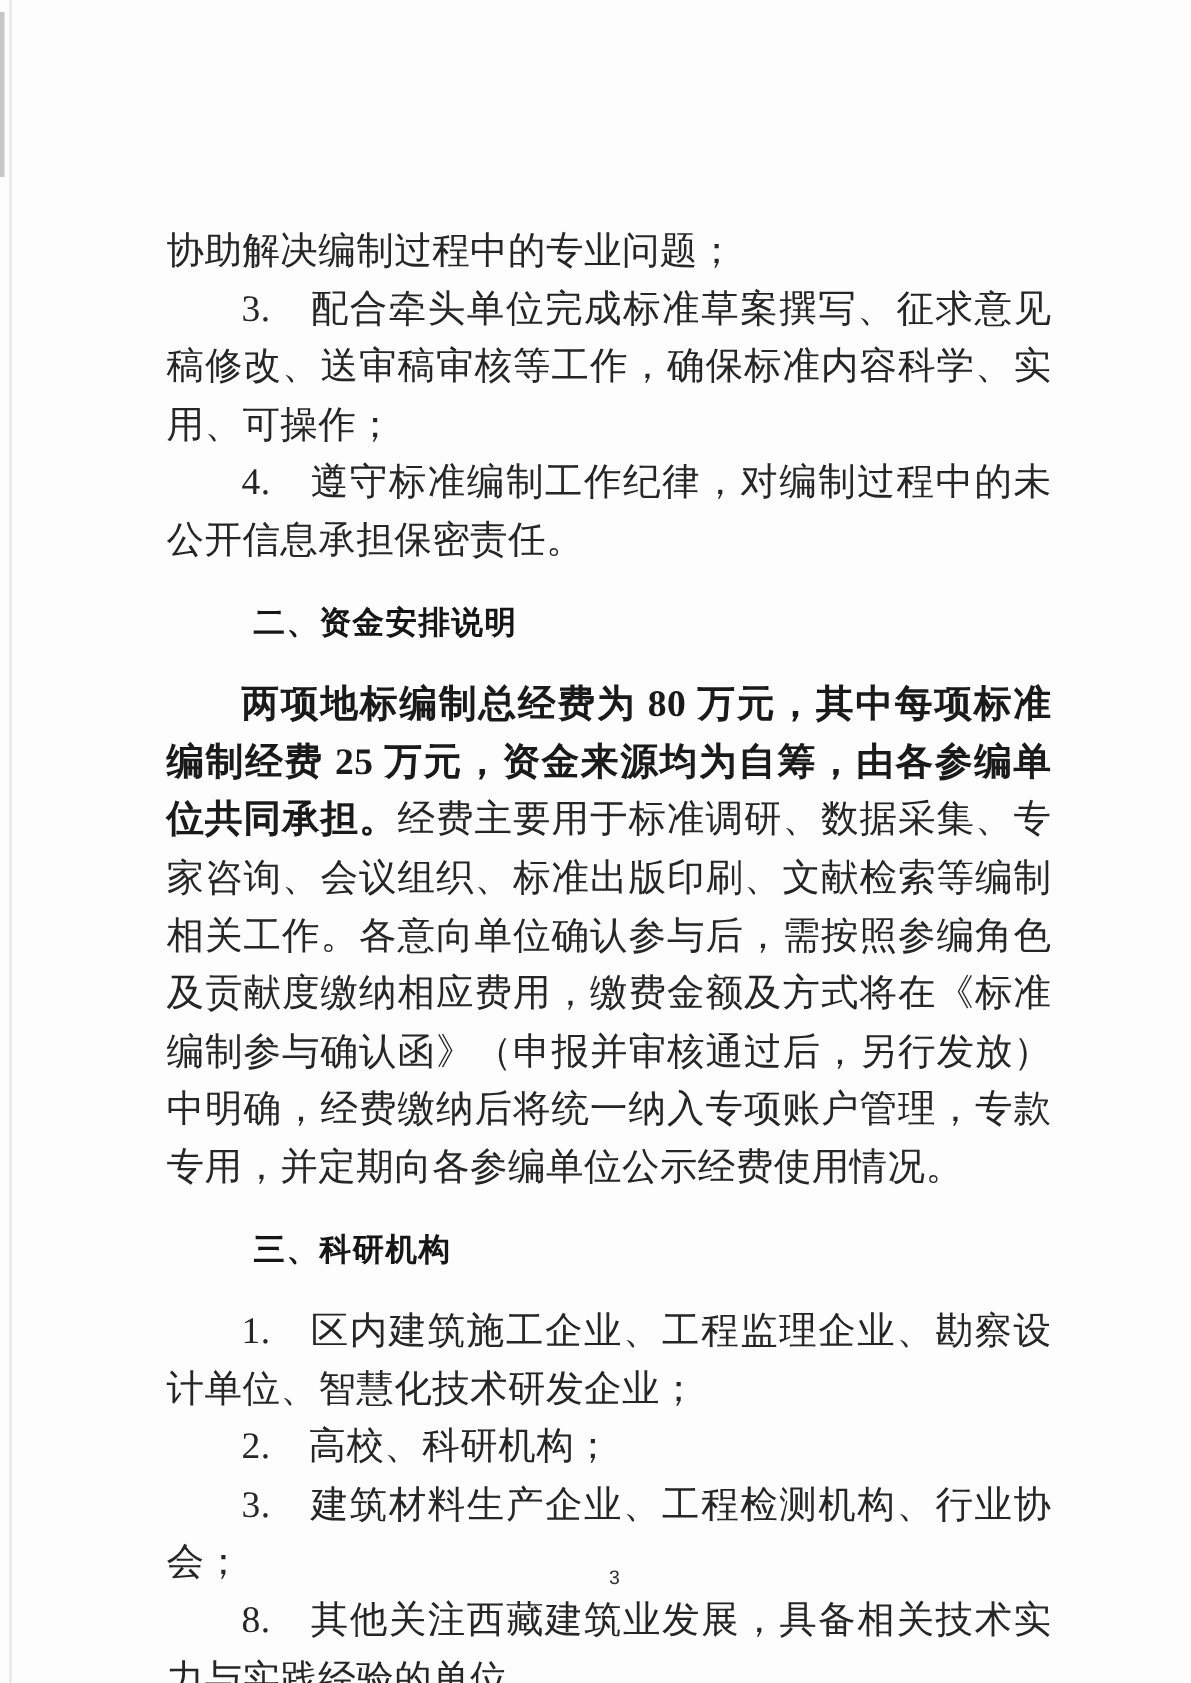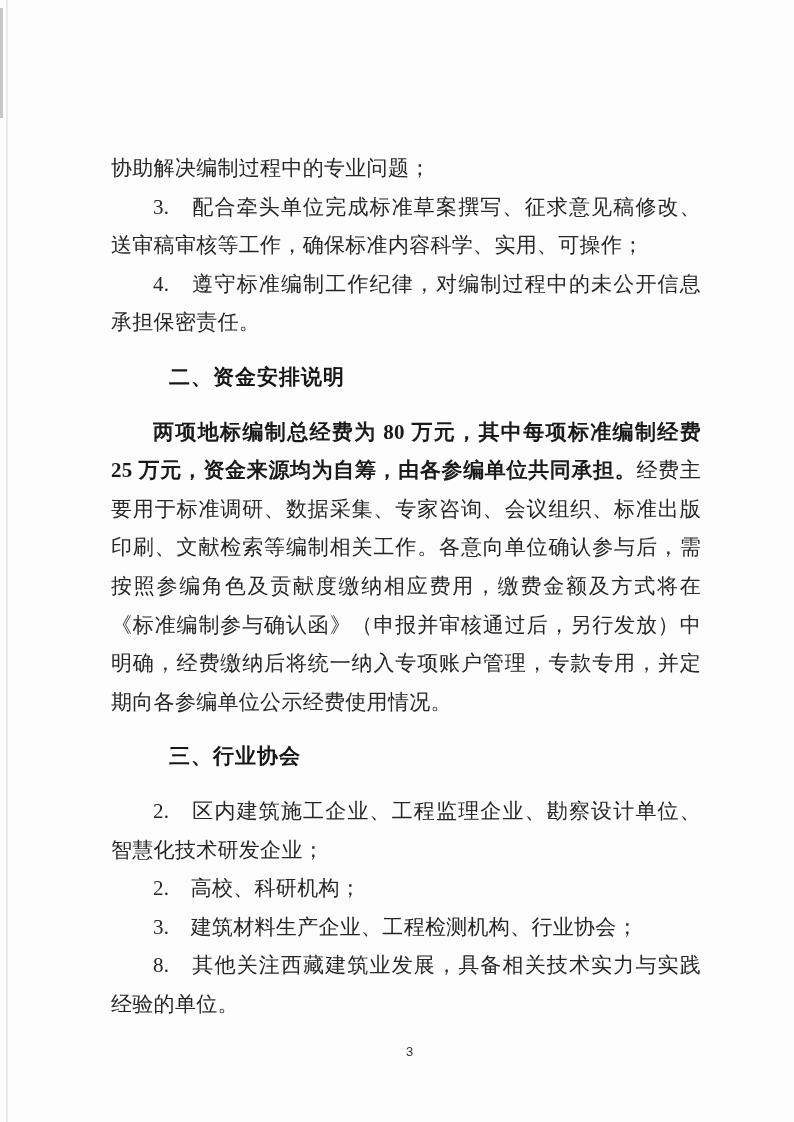--- a/index.html
+++ b/index.html
@@ -36,21 +36,21 @@
     opacity: 0.55;
   }
   .content {
     position: absolute;
     left: 111px;
     top: 149px;
     width: 590px;
   }
   p.body {
     margin: 0;
-    font-size: 21px;
+    font-size: 25px;
     line-height: 38.6px;
     text-align: justify;
     text-indent: 2em;
     letter-spacing: 0.3px;
     color: #262626;
   }
   p.no-indent {
     text-indent: 0;
   }
   h2.heading {
@@ -89,23 +89,23 @@
     <p class="body no-indent">协助解决编制过程中的专业问题；</p>
 
     <p class="body">3.　配合牵头单位完成标准草案撰写、征求意见稿修改、送审稿审核等工作，确保标准内容科学、实用、可操作；</p>
 
     <p class="body">4.　遵守标准编制工作纪律，对编制过程中的未公开信息承担保密责任。</p>
 
     <h2 class="heading">二、资金安排说明</h2>
 
     <p class="body"><span class="bold-run">两项地标编制总经费为 80 万元，其中每项标准编制经费 25 万元，资金来源均为自筹，由各参编单位共同承担。</span><span>经费主要用于标准调研、数据采集、专家咨询、会议组织、标准出版印刷、文献检索等编制相关工作。各意向单位确认参与后，需按照参编角色及贡献度缴纳相应费用，缴费金额及方式将在《标准编制参与确认函》（申报并审核通过后，另行发放）中明确，经费缴纳后将统一纳入专项账户管理，专款专用，并定期向各参编单位公示经费使用情况。</span></p>
 
-    <h2 class="heading">三、行业协会</h2>
+    <h2 class="heading">三、科研机构</h2>
 
-    <p class="body">2.　区内建筑施工企业、工程监理企业、勘察设计单位、智慧化技术研发企业；</p>
+    <p class="body">1.　区内建筑施工企业、工程监理企业、勘察设计单位、智慧化技术研发企业；</p>
 
     <p class="body">2.　高校、科研机构；</p>
 
     <p class="body">3.　建筑材料生产企业、工程检测机构、行业协会；</p>
 
     <p class="body">8.　其他关注西藏建筑业发展，具备相关技术实力与实践经验的单位。</p>
 
   </div>
 
   <div class="page-number">3</div>

